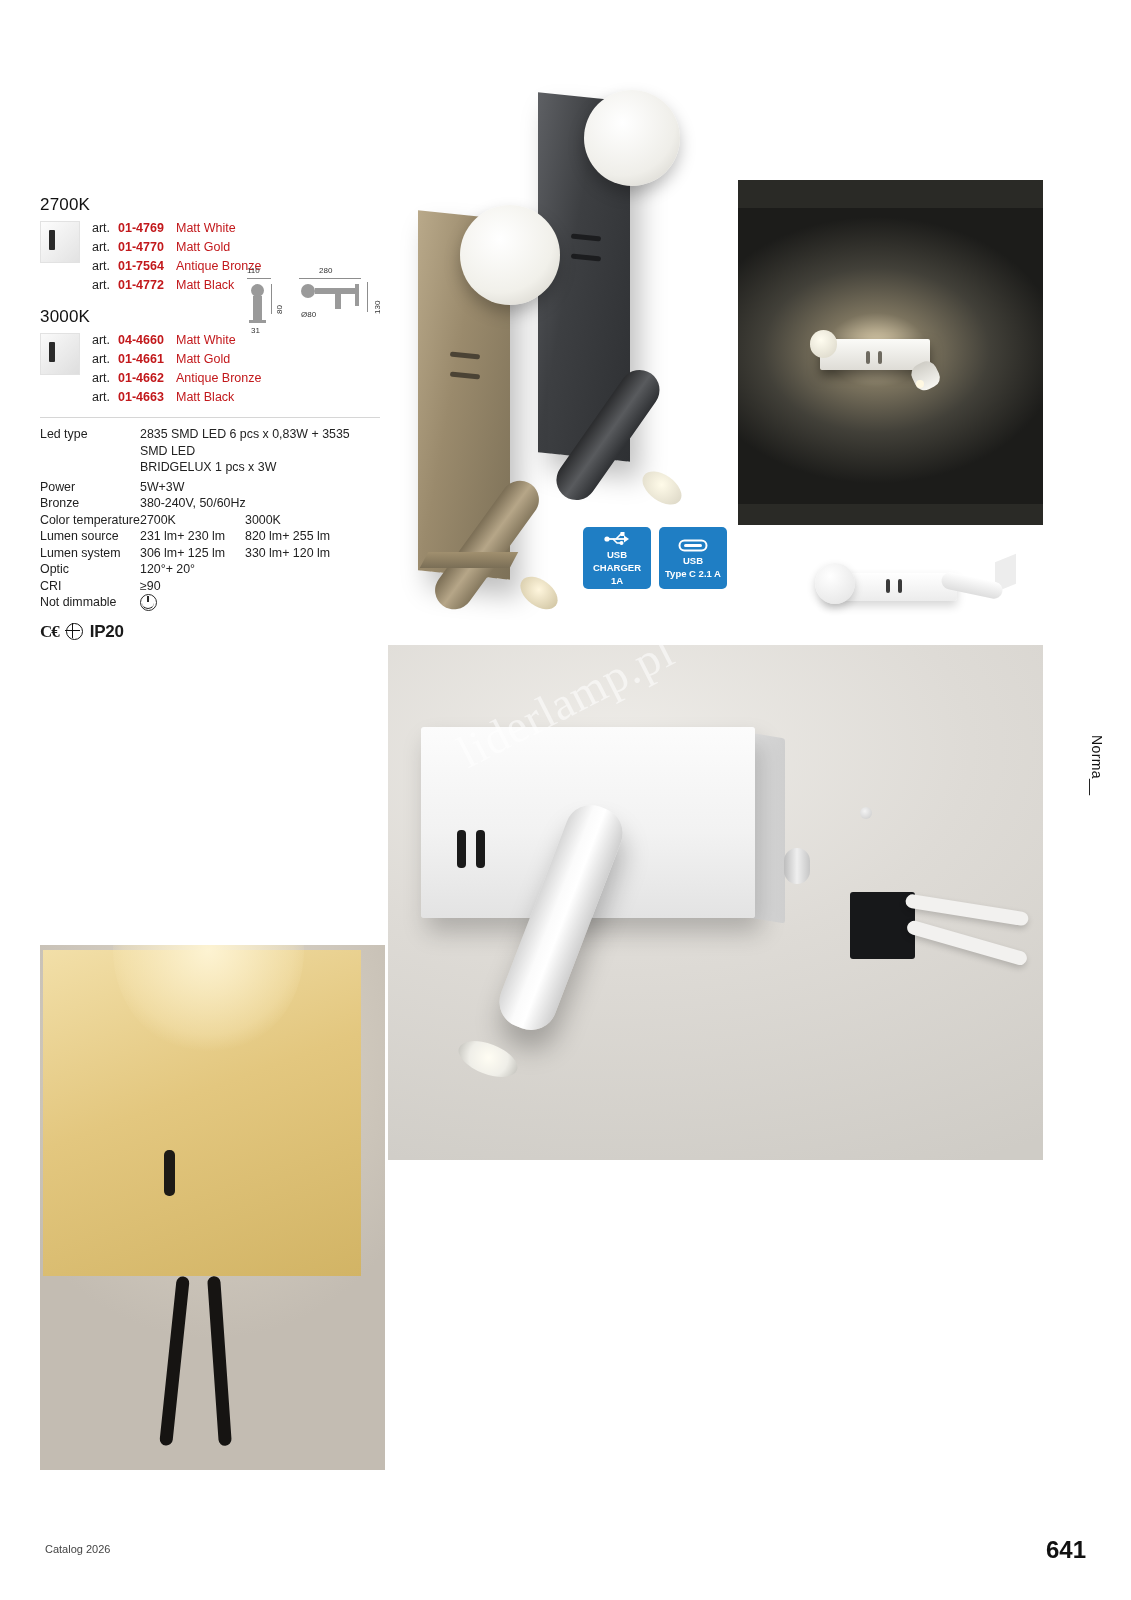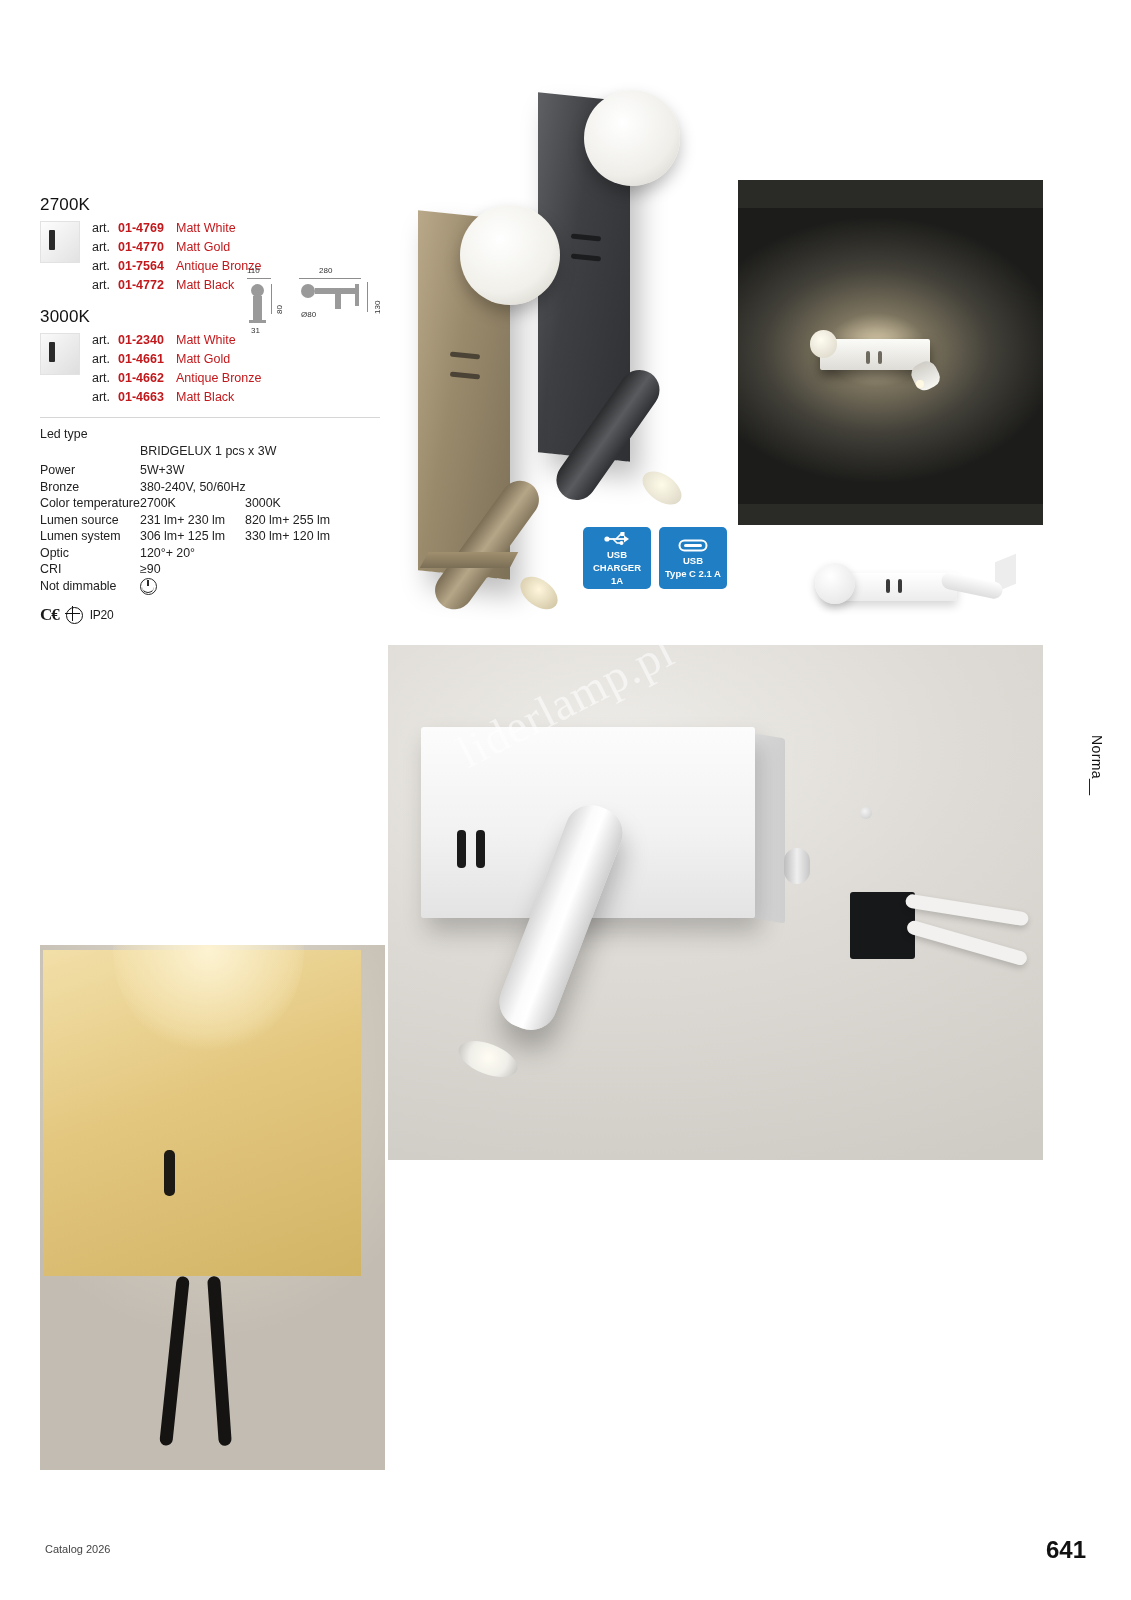--- a/index.html
+++ b/index.html
@@ -38,21 +38,21 @@
     border:1.4px solid #2a2a2a;position:relative;vertical-align:-3px;}
   .dimm-icon:before{content:"";position:absolute;left:6px;top:1px;width:1.6px;height:6px;background:#2a2a2a;}
   .dimm-icon:after{content:"";position:absolute;left:1px;top:8px;width:12px;height:5px;
     border-bottom:1.4px solid #2a2a2a;border-radius:0 0 12px 12px;}
 
   .certs{margin-top:9px;display:flex;align-items:center;gap:7px;font-size:15px;}
   .ce{font-family:"Liberation Serif",serif;font-size:17px;letter-spacing:-1px;font-weight:bold;}
   .globe{display:inline-block;width:15px;height:15px;border-radius:50%;border:1.5px solid #111;position:relative;}
   .globe:before{content:"";position:absolute;left:-1.5px;top:5.5px;width:15px;height:0;border-top:1.5px solid #111;}
   .globe:after{content:"";position:absolute;left:5.5px;top:-1.5px;width:0;height:15px;border-left:1.5px solid #111;}
-  .ip{font-weight:normal;font-size:12px;letter-spacing:-.3px;}
+  .ip{font-weight:bold;font-size:17px;letter-spacing:-.3px;}
 
   
   .drawing{position:absolute;left:243px;top:262px;width:150px;height:90px;}
   .dim-txt{position:absolute;font-size:8px;color:#333;}
   .dl{position:absolute;background:#8d8d8d;}
   .dwg-shape{position:absolute;background:#9a9a9a;}
   .rot{transform:rotate(-90deg);transform-origin:left top;}
 
   
   .ph{position:absolute;overflow:hidden;}
@@ -162,21 +162,21 @@
       </div>
     </div>
 
     <div class="temp-head second">3000K</div>
     <div class="art-block">
       <div class="swatch dark">
           <div class="bar"></div>
         </div>
       <div class="art-row">
         <span class="lbl">art.</span>
-        <span class="code">01-2340</span>
+        <span class="code">04-4660</span>
         <span class="name">Matt White</span>
       </div>
       <div class="art-row">
         <span class="lbl">art.</span>
         <span class="code">01-4661</span>
         <span class="name">Matt Gold</span>
       </div>
       <div class="art-row">
         <span class="lbl">art.</span>
         <span class="code">01-4662</span>
@@ -187,20 +187,21 @@
         <span class="code">01-4663</span>
         <span class="name">Matt Black</span>
       </div>
     </div>
 
     <div class="rule"></div>
 
     <div class="tbl">
       <div class="r">
         <span class="k">Led type</span>
+        <span class="wide">2835 SMD LED  6 pcs x 0,83W + 3535 SMD LED</span>
       </div>
       <div class="r">
         <span class="k"></span>
         <span class="wide">BRIDGELUX 1 pcs x 3W</span>
       </div>
       <div class="gap"></div>
       <div class="r">
         <span class="k">Power</span>
         <span class="wide">5W+3W</span>
       </div>

